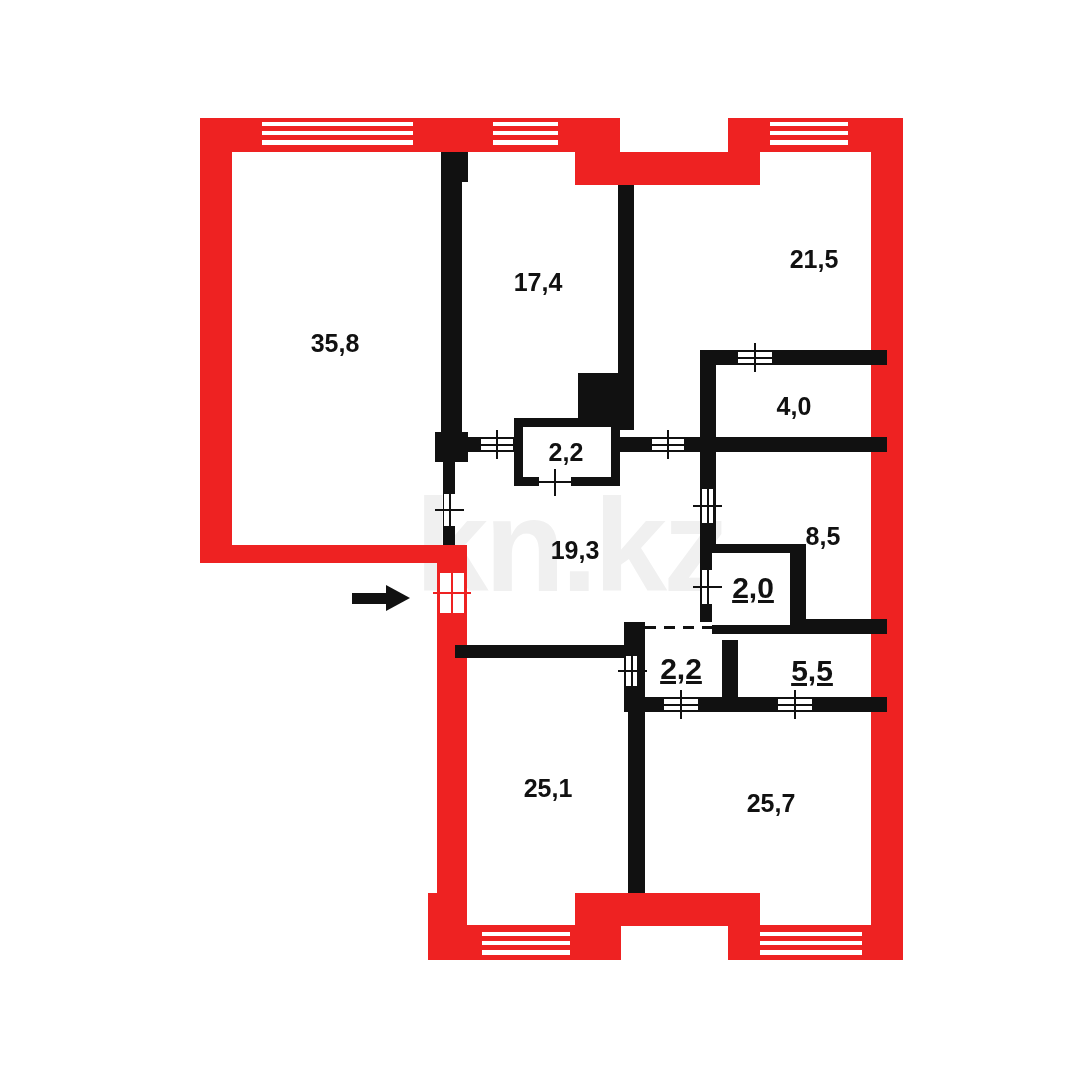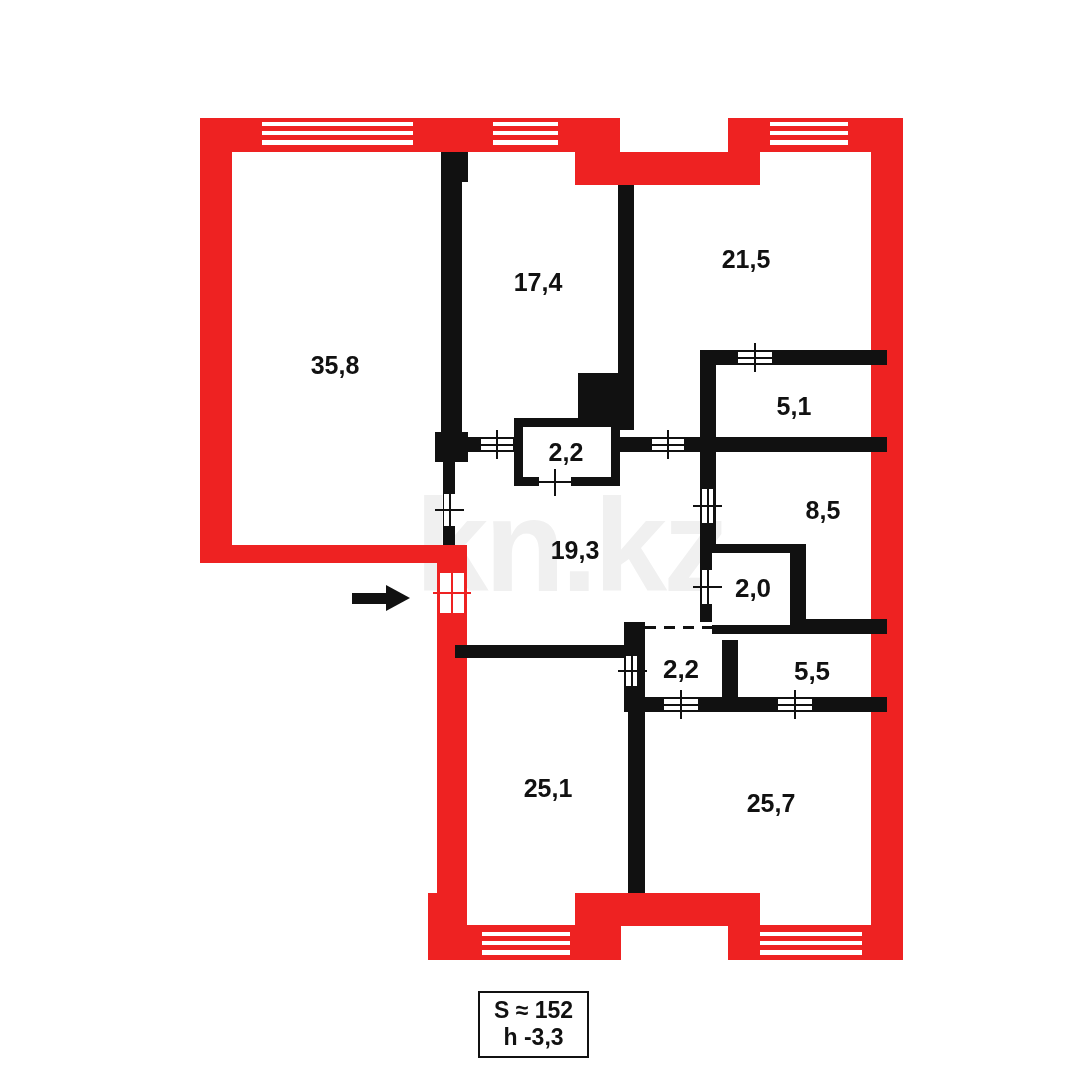--- a/index.html
+++ b/index.html
@@ -45,21 +45,21 @@
   .lbl{
     position:absolute;
     z-index:9;
     font-size:25px;
     font-weight:700;
     color:#111111;
     white-space:nowrap;
     transform:translate(-50%,-50%);
     letter-spacing:0px;
   }
-  .lbl.small{font-size:26px;}
+  .lbl.small{font-size:30px;text-decoration:underline;}
 
   
   .arrow{position:absolute;z-index:9;}
 
   
   .capbox{
     position:absolute;
     z-index:10;
     border:2px solid #111111;
     background:#ffffff;
@@ -225,31 +225,27 @@
   <div class="w" style="left:645px;top:626px;width:67px;height:3px;z-index:8;
               background:repeating-linear-gradient(to right,#111 0 11px,transparent 11px 19px);"></div>
 
   <div class="arrow" style="left:352px;top:585px;width:60px;height:26px;">
     <svg width="60" height="26" viewBox="0 0 60 26">
       <rect x="0" y="8" width="38" height="11" fill="#111111"></rect>
       <polygon points="34,0 58,13 34,26" fill="#111111"></polygon>
     </svg>
   </div>
 
-  <div class="lbl" style="left:335px;top:365px;">35,8</div>
+  <div class="lbl" style="left:335px;top:343px;">35,8</div>
   <div class="lbl" style="left:538px;top:282px;">17,4</div>
-  <div class="lbl" style="left:746px;top:259px;">21,5</div>
-  <div class="lbl" style="left:794px;top:406px;">5,1</div>
+  <div class="lbl" style="left:814px;top:259px;">21,5</div>
+  <div class="lbl" style="left:794px;top:406px;">4,0</div>
   <div class="lbl" style="left:566px;top:452px;">2,2</div>
-  <div class="lbl" style="left:823px;top:510px;">8,5</div>
+  <div class="lbl" style="left:823px;top:536px;">8,5</div>
   <div class="lbl" style="left:575px;top:550px;">19,3</div>
   <div class="lbl small" style="left:753px;top:588px;">2,0</div>
   <div class="lbl small" style="left:681px;top:669px;">2,2</div>
   <div class="lbl small" style="left:812px;top:671px;">5,5</div>
   <div class="lbl" style="left:548px;top:788px;">25,1</div>
   <div class="lbl" style="left:771px;top:803px;">25,7</div>
 
-  <div class="capbox" style="left:478px;top:991px;">
-    <div>S ≈ 152</div>
-    <div>h -3,3</div>
-  </div>
 
 </div>
 
 </body></html>

